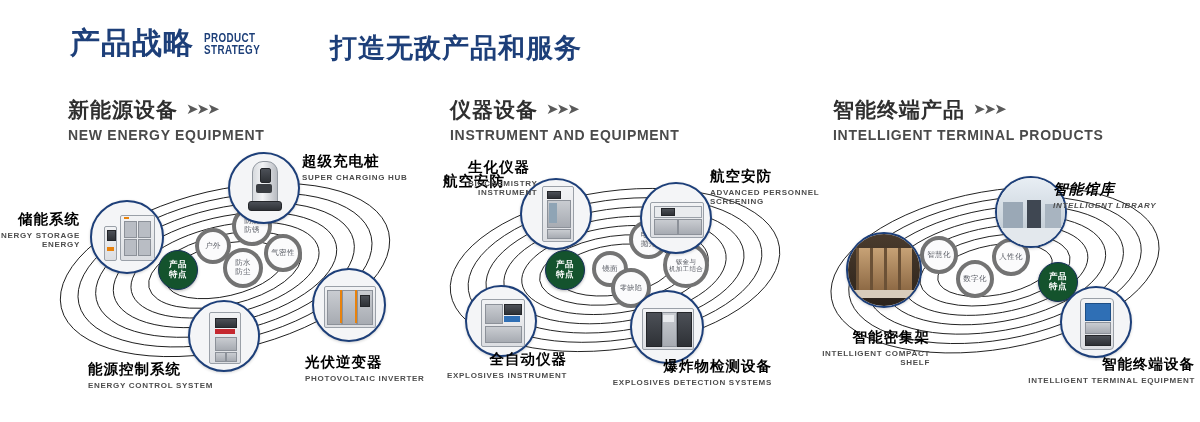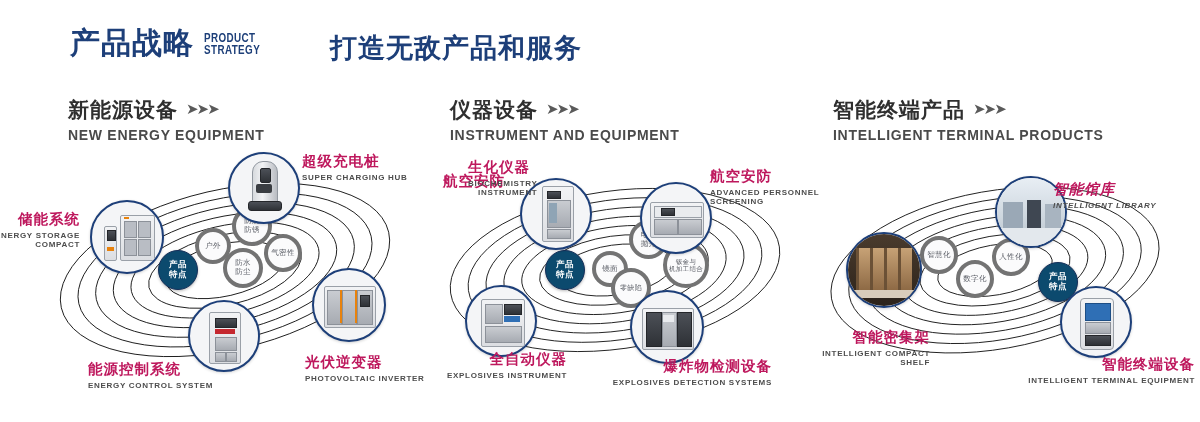--- a/index.html
+++ b/index.html
@@ -40,26 +40,26 @@
   .panel{position:absolute;background:#b9bdc4;border:1px solid #8c9199;}
   .dark{background:linear-gradient(180deg,#4c5057,#2e3136);border:1px solid #24262a;}
   .mid{background:linear-gradient(180deg,#c9ccd1,#a7abb2);}
   .accent{background:#e8820c;}
   .wood{background:linear-gradient(180deg,#c7a276,#8e6a45);}
 
   
   .fb{position:absolute;border-radius:50%;background:#fbfbfc;border:4px solid #737373;
       display:flex;align-items:center;justify-content:center;text-align:center;
       font-size:7.5px;color:#5d6068;line-height:1.15;letter-spacing:.3px;}
-  .fb.core{background:#0c4a6e;border:1px solid #16305a;color:#fff;font-weight:700;
+  .fb.core{background:#14532d;border:1px solid #16305a;color:#fff;font-weight:700;
            font-size:8.5px;box-shadow:0 1px 3px rgba(0,0,0,.28);letter-spacing:.5px;}
 
   
   .lbl{position:absolute;}
-  .lbl .cn{font-size:14.5px;font-weight:700;color:#be185d;letter-spacing:1px;white-space:nowrap;}
+  .lbl .cn{font-size:14.5px;font-weight:700;color:#000000;letter-spacing:1px;white-space:nowrap;}
   .lbl .en{font-size:8px;color:#4d4d4d;letter-spacing:.7px;margin-top:2px;font-weight:600;}
   .ta-r{text-align:right;}
   .ta-c{text-align:right;}
   .ta-l{text-align:left;}
 </style>
 </head>
 <body>
 
 <div id="title-row">
   <div class="cn-title">产品战略</div>
@@ -160,21 +160,21 @@
         <div class="panel mid" style="left:5px;top:39px;width:9px;height:8px;"></div>
         <div class="panel mid" style="left:16px;top:39px;width:9px;height:8px;"></div>
       </div>
     </div>
   </div>
 
   <div class="lbl ta-r" style="left:-60px;top:60px;width:100px;">
     <div class="cn">储能系统</div>
     <div class="en">
       <span>ENERGY STORAGE</span><br>
-      <span>COMPACT</span>
+      <span>ENERGY</span>
     </div>
   </div>
 
   <div class="lbl ta-l" style="left:262px;top:2px;">
     <div class="cn">超级充电桩</div>
     <div class="en">SUPER CHARGING HUB</div>
   </div>
 
   <div class="lbl ta-l" style="left:265px;top:187px;margin-top:16px;">
     <div class="cn">光伏逆变器</div>

